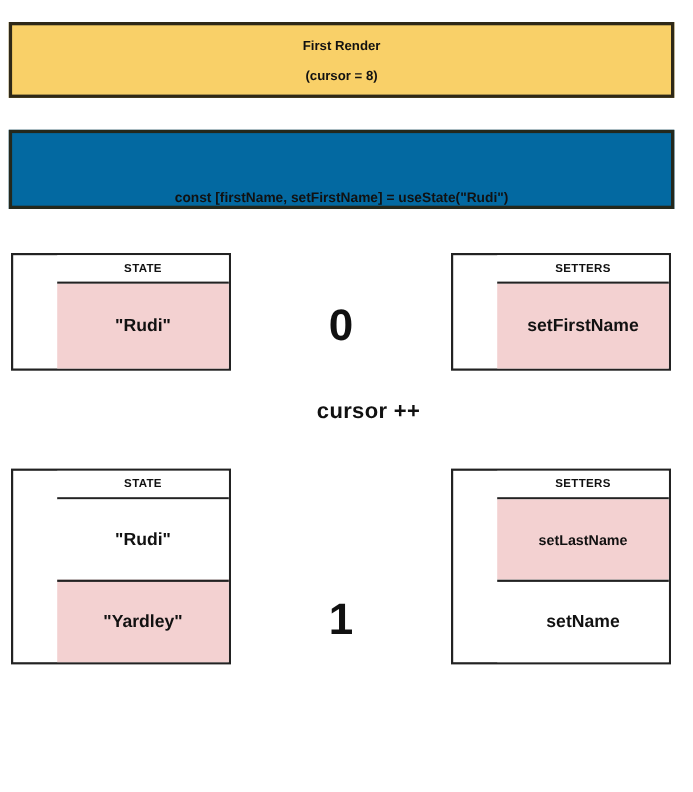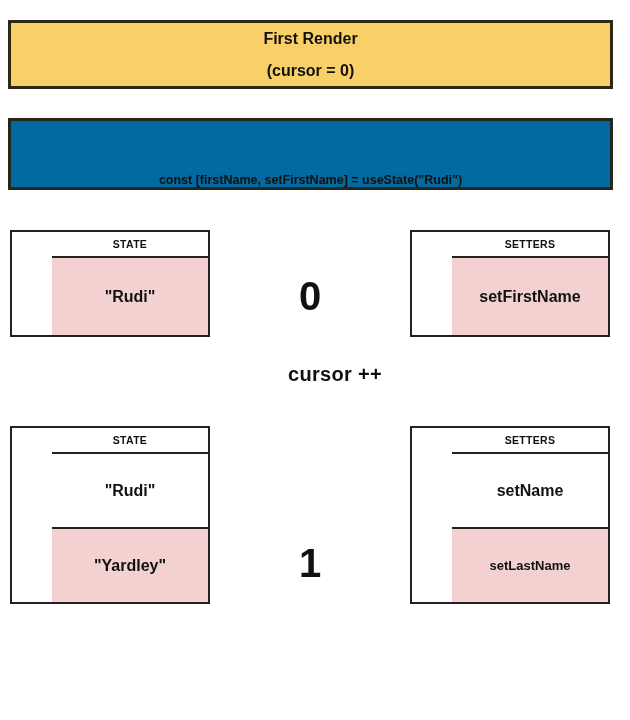--- a/index.html
+++ b/index.html
@@ -18,21 +18,21 @@
   .banner {
     margin: 20px 17px 0 8px;
     height: 63px;
     border: 3px solid #2e2817;
     background: #f9d068;
     display: flex;
     flex-direction: column;
     align-items: center;
     justify-content: center;
     gap: 14px;
-    font-size: 16px;
+    font-size: 12px;
   }
   .code-box {
     margin: 29px 17px 0 8px;
     height: 66px;
     border: 3px solid #24281c;
     background: #0369a1;
     display: flex;
     align-items: flex-end;
     justify-content: center;
     font-size: 12.5px;
@@ -93,21 +93,21 @@
     padding-left: 40px;
   }
 </style>
 </head>
 <body>
 
 <div>
 
   <div class="banner">
     <div>First Render</div>
-    <div>(cursor = 0)</div>
+    <div>(cursor = 8)</div>
   </div>
 
   <div class="code-box">
     <div>const [firstName, setFirstName] = useState("Rudi")</div>
   </div>
 
   <div class="row row1">
     <div class="table">
       <div class="table-header">STATE</div>
       <div class="cell pink">"Rudi"</div>
@@ -124,18 +124,18 @@
 
   <div class="row row2">
     <div class="table">
       <div class="table-header">STATE</div>
       <div class="cell">"Rudi"</div>
       <div class="cell pink">"Yardley"</div>
     </div>
     <div class="index">1</div>
     <div class="table">
       <div class="table-header">SETTERS</div>
+      <div class="cell pink small">setLastName</div>
       <div class="cell">setName</div>
-      <div class="cell pink small">setLastName</div>
     </div>
   </div>
 
 </div>
 
 </body></html>

